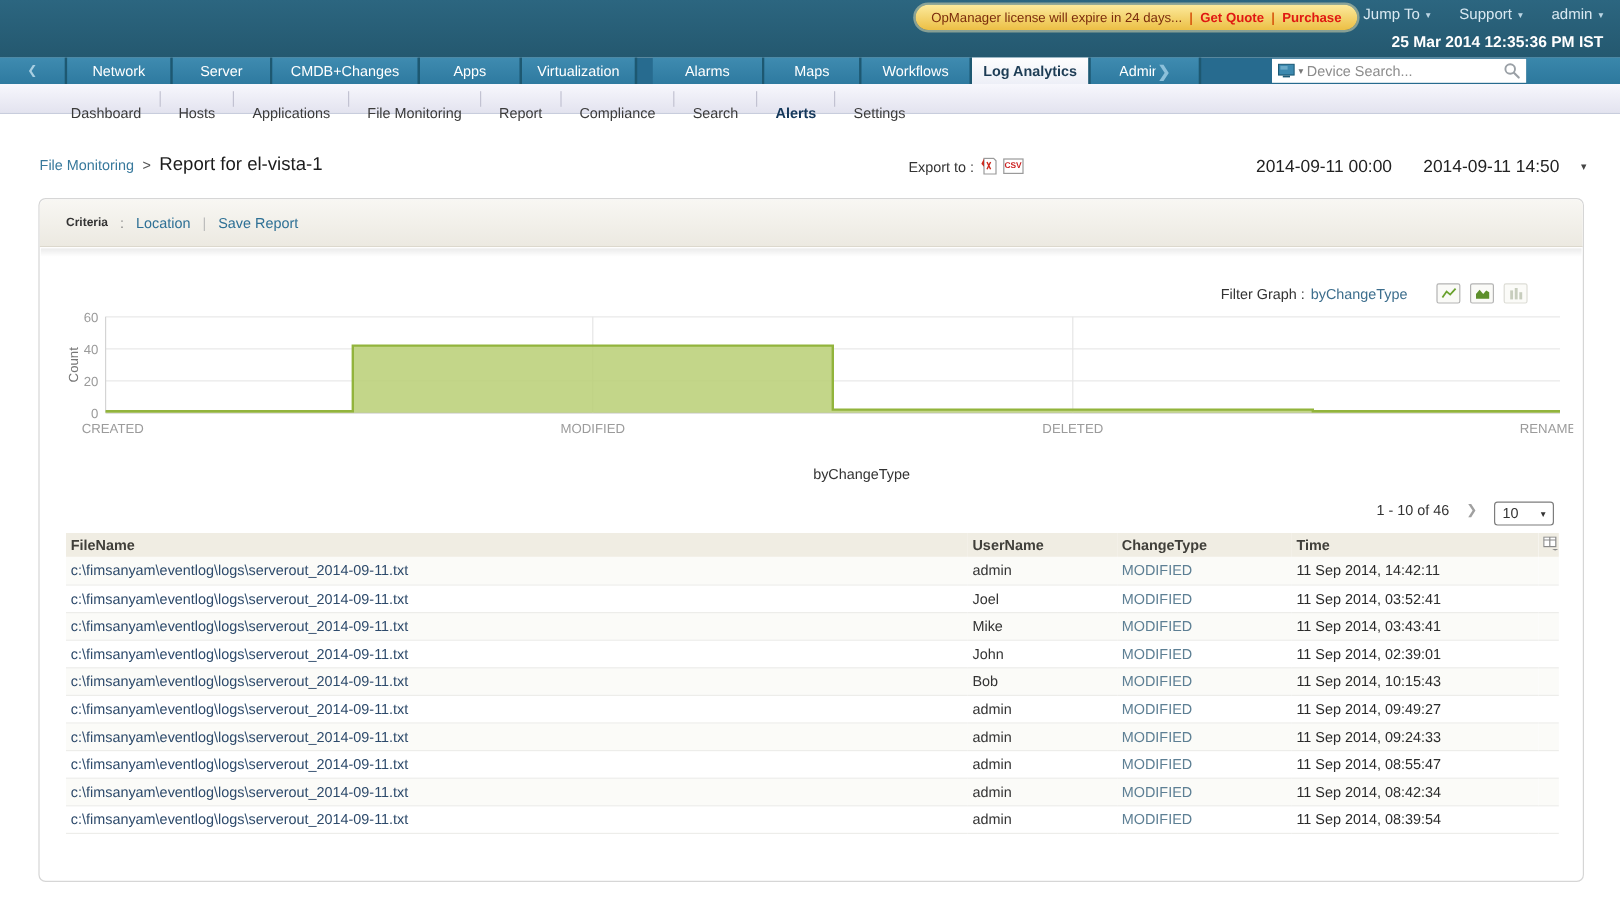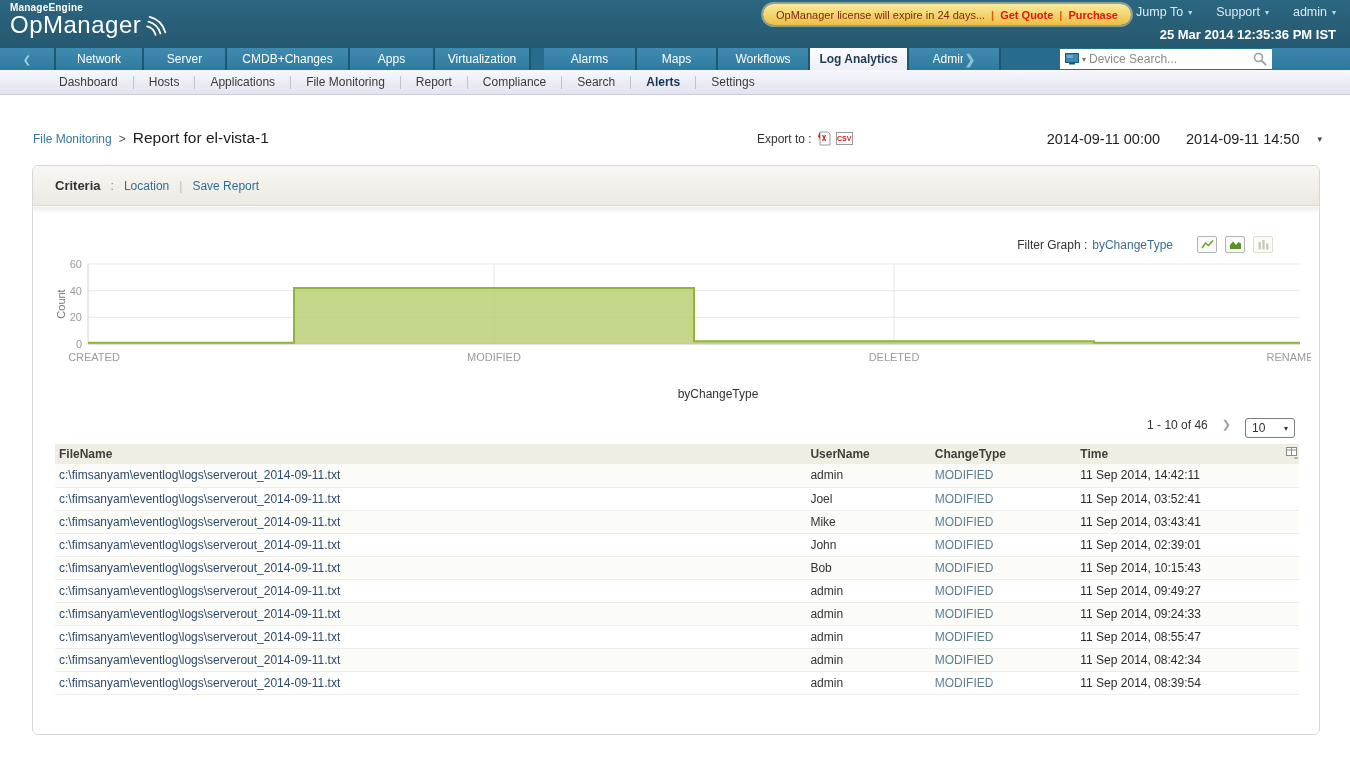--- a/index.html
+++ b/index.html
@@ -41,21 +41,21 @@
   .device-search input { border:none; outline:none; flex:1; min-width:0; font-size:12px; color:#666;
     font-family:"Liberation Sans", sans-serif; }
   .device-search input::placeholder { color:#8c8c8c; }
   .ds-caret { font-size:8px; color:#777; cursor:pointer; }
   .tabbar-endcap { width:78px; height:22px; background:linear-gradient(#3a87ab,#2d789d); }
 
   
   .subnav { position:absolute; top:70px; left:0; width:100%; height:25px;
     background:linear-gradient(#f7f7fd,#e3e3ef); border-bottom:1px solid #c8cddd;
     display:flex; align-items:center; padding-left:44px; font-size:12px; color:#3b3b3b; }
-  .subnav-item { padding:0 15px; height:25px; line-height:25px; cursor:pointer; }
+  .subnav-item { padding:12px 15px; height:25px; line-height:25px; cursor:pointer; }
   .subnav-item.active { font-weight:bold; color:#13375a; }
   .subnav-sep { width:1px; height:13px; background:#c2c2d2; }
 
   
   .crumb-row { position:absolute; top:129px; left:33px; display:flex; align-items:baseline; gap:7px; }
   .crumb-parent { font-size:12px; color:#38799c; cursor:pointer; }
   .crumb-sep { font-size:12px; color:#555; }
   .crumb-title { font-size:15.5px; color:#1c1c1c; }
 
   .export-bar { position:absolute; top:131px; left:757px; display:flex; align-items:center; gap:5px;
@@ -66,21 +66,21 @@
 
   .date-range { position:absolute; top:131px; right:28px; display:flex; align-items:center; gap:26px;
     font-size:14.5px; color:#222; cursor:pointer; }
   .date-range .caret { font-size:9px; color:#444; margin-left:-8px; }
 
   
   .panel { position:absolute; top:165px; left:32px; width:1288px; height:570px;
     border:1px solid #d6d6d6; border-radius:6px; background:#fff; }
   .criteria-bar { height:40px; background:linear-gradient(#f8f7f3,#ece9e1); border-bottom:1px solid #dcd8cd;
     border-radius:6px 6px 0 0; display:flex; align-items:center; padding-left:22px; gap:10px; font-size:12px; }
-  .crit-title { font-size:13px; font-weight:bold; color:#333; }
+  .crit-title { font-size:10px; font-weight:bold; color:#333; }
   .crit-colon { color:#888; }
   .crit-link { color:#2e7095; cursor:pointer; }
   .crit-sep { color:#bbb; }
   .panel-shadow { position:absolute; top:41px; left:1px; right:1px; height:7px;
     background:linear-gradient(rgba(0,0,0,.08), rgba(0,0,0,0)); }
 
   .filter-row { position:absolute; top:70px; right:46px; display:flex; align-items:center; gap:5px;
     font-size:12px;text-align:right; }
   .fg-label { color:#333; }
   .fg-value { color:#3d6e8d; margin-right:16px; }
@@ -110,31 +110,20 @@
   td.cell-user { color:#333; }
   td.cell-change { color:#5d7f94; }
   td.cell-time { color:#2b2b2b; }
 </style>
 </head>
 <body>
 
 <div class="page">
 
   <div class="top-header">
-    <div class="logo">
-      <div class="me">ManageEngine</div>
-      <div class="op-row">
-        <span class="op">OpManager</span>
-        <svg width="28" height="28" viewBox="0 0 28 28">
-          <path d="M13.6 24.9 A 12 12 0 0 0 5.1 16.4" fill="none" stroke="#fff" stroke-width="1.8" stroke-linecap="round"></path>
-          <path d="M18.4 23.6 A 17 17 0 0 0 6.4 11.6" fill="none" stroke="#fff" stroke-width="1.8" stroke-linecap="round"></path>
-          <path d="M23.3 22.3 A 22 22 0 0 0 7.7 6.8" fill="none" stroke="#fff" stroke-width="1.8" stroke-linecap="round"></path>
-        </svg>
-      </div>
-    </div>
 
     <div class="license-pill">
       <span class="msg">OpManager license will expire in 24 days...</span>
       <span class="bar">|</span>
       <span class="lnk">Get Quote</span>
       <span class="bar">|</span>
       <span class="lnk">Purchase</span>
     </div>
 
     <div class="top-menus">

